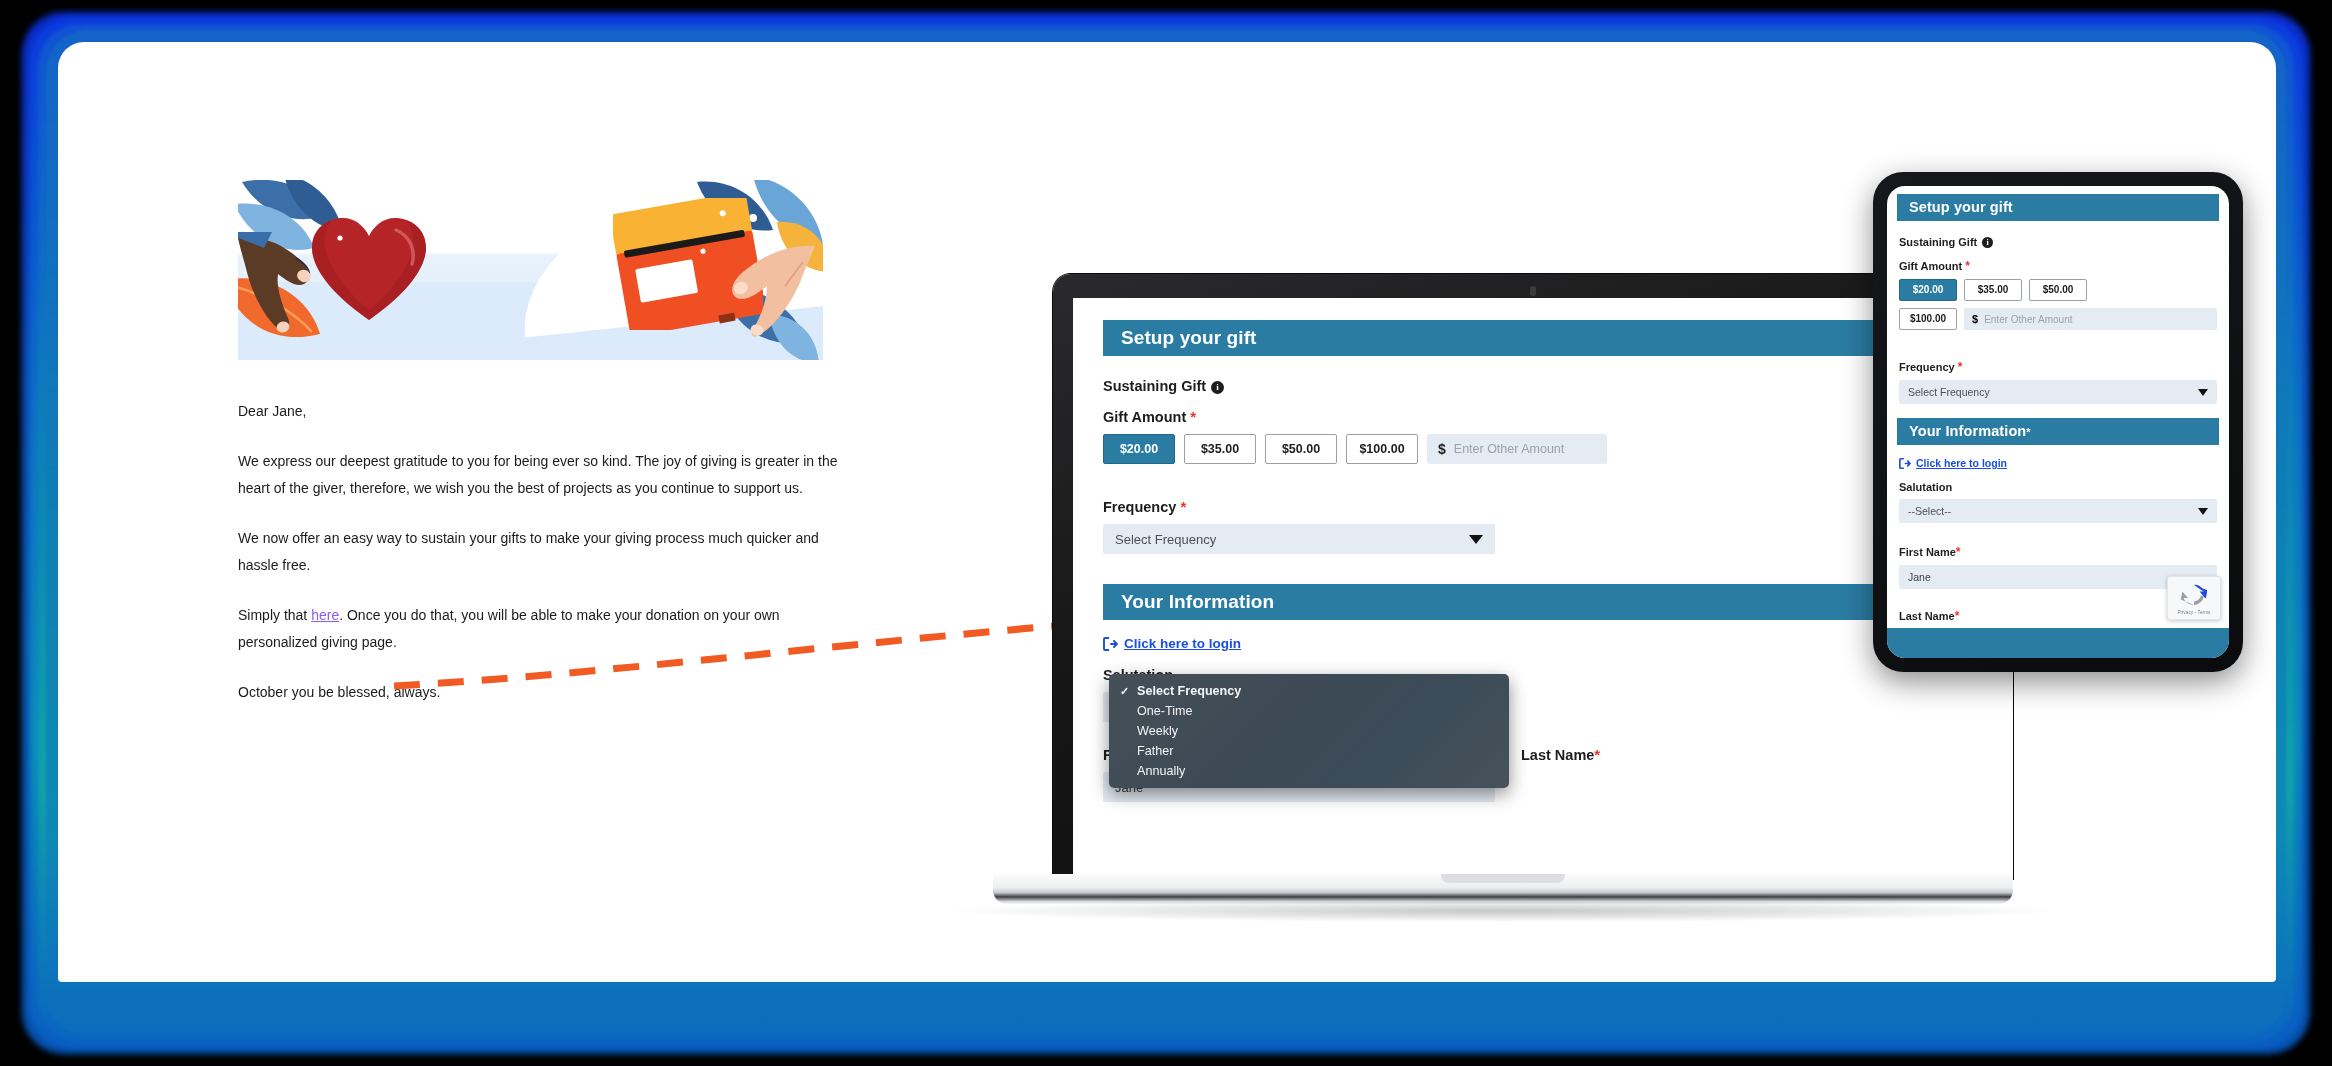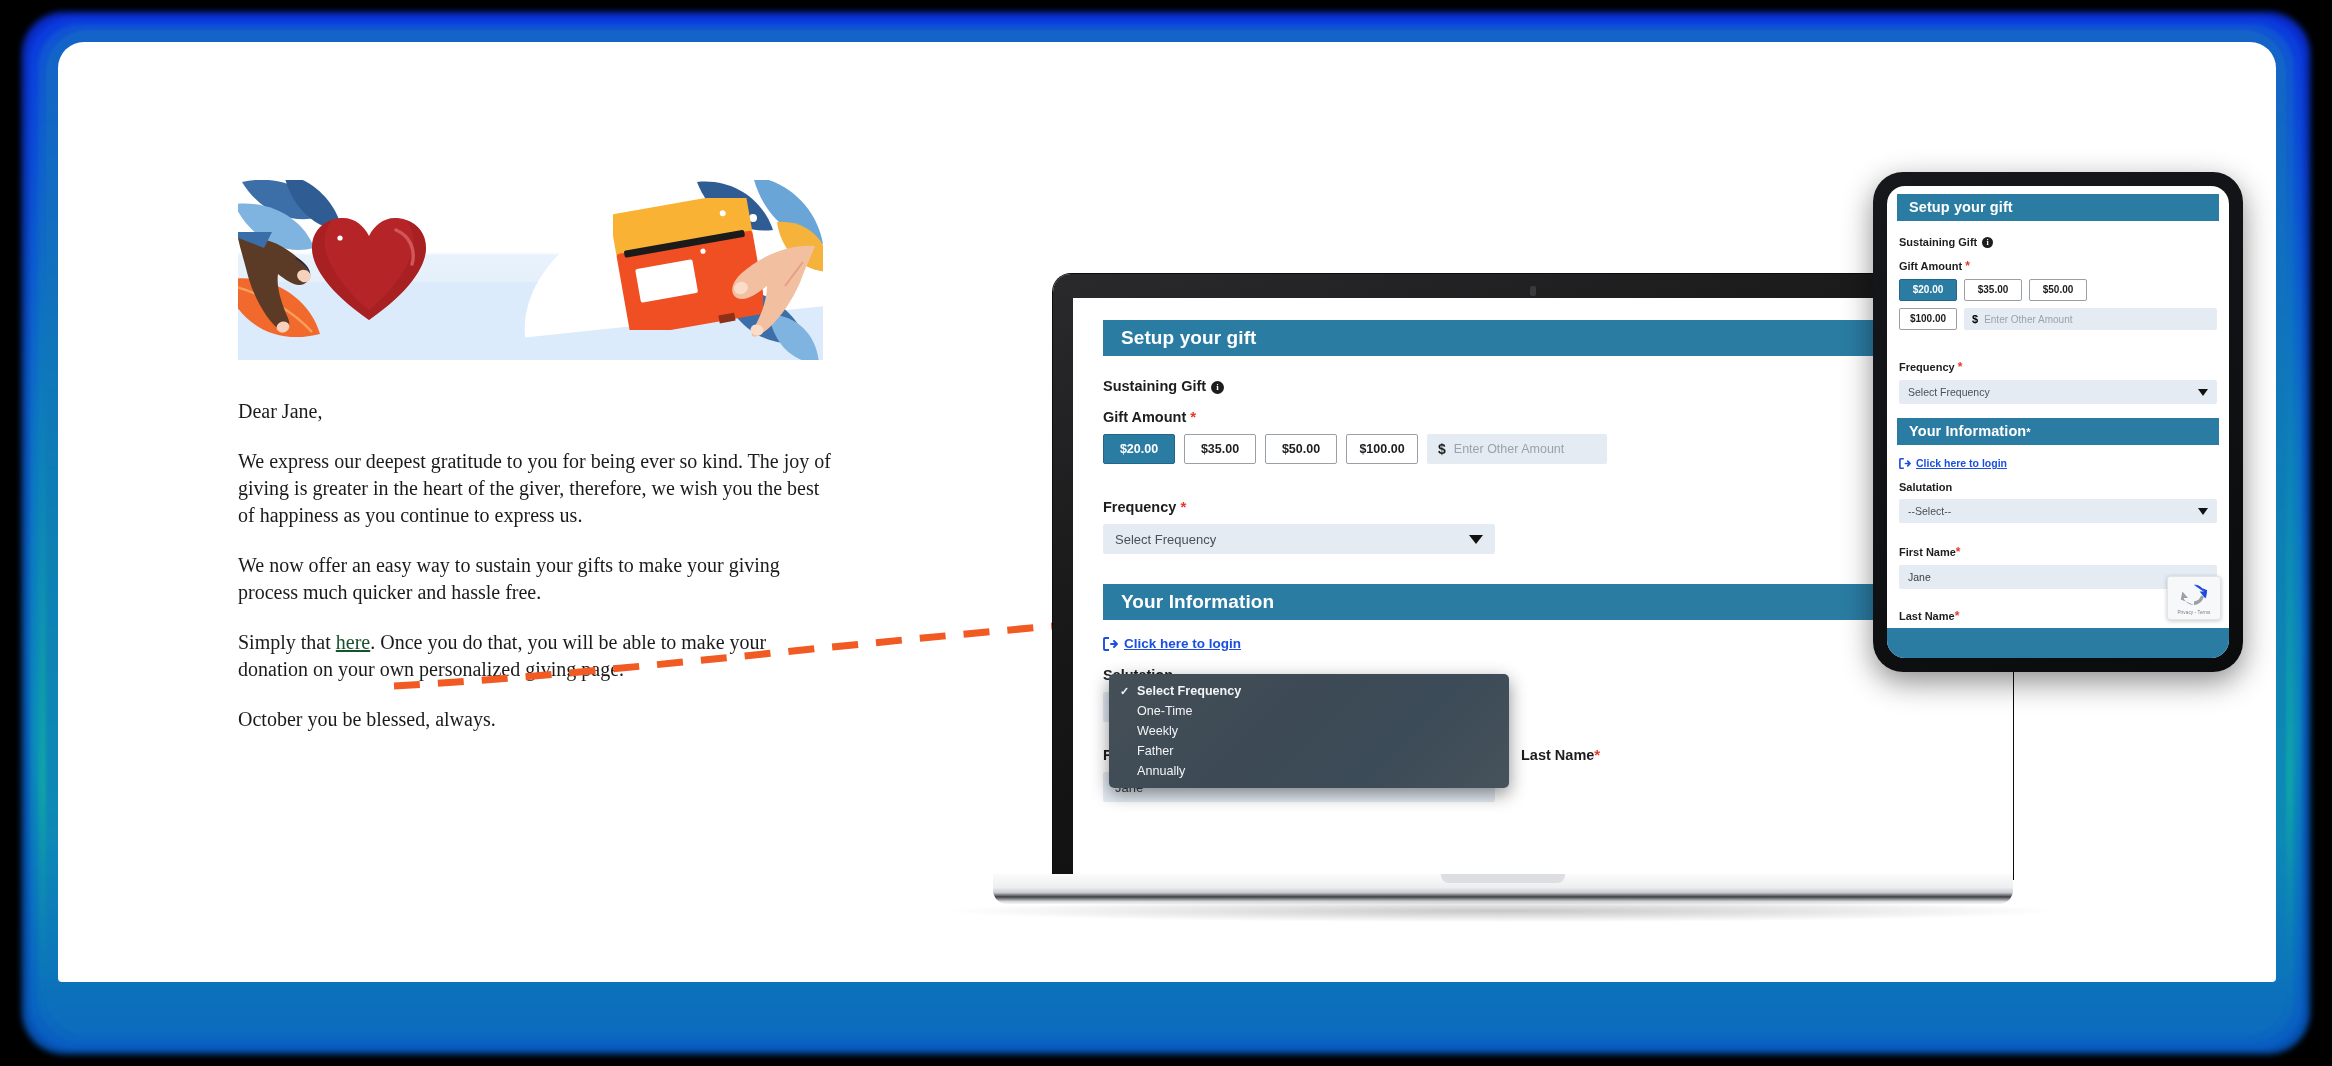--- a/index.html
+++ b/index.html
@@ -72,28 +72,28 @@
     position:absolute; right:60px; top:18px; width:150px; height:132px;
   }
   .hand-dark {
     position:absolute; left:0px; top:52px; width:100px; height:104px;
   }
   .hand-light {
     position:absolute; right:8px; top:62px; width:110px; height:96px;
   }
 
   .letter p {
-    font-size: 20px;
+    font-size: 14px;
     line-height: 27px;
     color: #1b1b1b;
     margin-top: 23px;
-    font-family: Liberation Serif, serif;
+    font-family: Liberation Sans, sans-serif;
   }
   .letter p.first { margin-top: 38px; }
-  .letter a.inline-link { color:#14532d; text-decoration: underline; }
+  .letter a.inline-link { color:#8b5cf6; text-decoration: underline; }
 
   
   .dash-arrow {
     position: absolute;
     left: 330px; top: 560px;
     width: 900px; height: 90px;
     pointer-events:none;
   }
 
   
@@ -332,21 +332,21 @@
 
         <svg class="hand-light" viewBox="0 0 110 96">
           <path d="M110 4 C 84 2 56 14 38 30 C 26 40 24 52 32 56 C 42 60 54 50 62 44 C 62 58 56 74 48 88 C 44 96 50 96 56 92 C 72 82 88 58 96 38 C 102 22 108 10 110 4 Z" fill="#f2c0a0"></path>
           <ellipse cx="36" cy="46" rx="7" ry="6" fill="#fbdcc8" transform="rotate(-20 36 46)"></ellipse>
           <ellipse cx="52" cy="88" rx="6.5" ry="5.5" fill="#fbdcc8" transform="rotate(14 52 88)"></ellipse>
           <path d="M98 20 C 92 28 86 36 80 44" stroke="#e2a184" stroke-width="2" fill="none"></path>
         </svg>
       </div>
 
       <p class="first">Dear Jane,</p>
-      <p>We express our deepest gratitude to you for being ever so kind. The joy of giving is greater in the heart of the giver, therefore, we wish you the best of happiness as you continue to express us.</p>
+      <p>We express our deepest gratitude to you for being ever so kind. The joy of giving is greater in the heart of the giver, therefore, we wish you the best of projects as you continue to support us.</p>
       <p>We now offer an easy way to sustain your gifts to make your giving process much quicker and hassle free.</p>
       <p><span>Simply that </span><a class="inline-link" href="#">here</a><span>. Once you do that, you will be able to make your donation on your own personalized giving page.</span></p>
       <p>October you be blessed, always.</p>
     </div>
 
     <svg class="dash-arrow" viewBox="0 0 900 90">
       <path d="M6 84 C 260 70 560 26 892 8" stroke="#f15a22" stroke-width="7" fill="none" stroke-dasharray="26 18" stroke-linecap="butt"></path>
     </svg>
 
     <div class="laptop">

